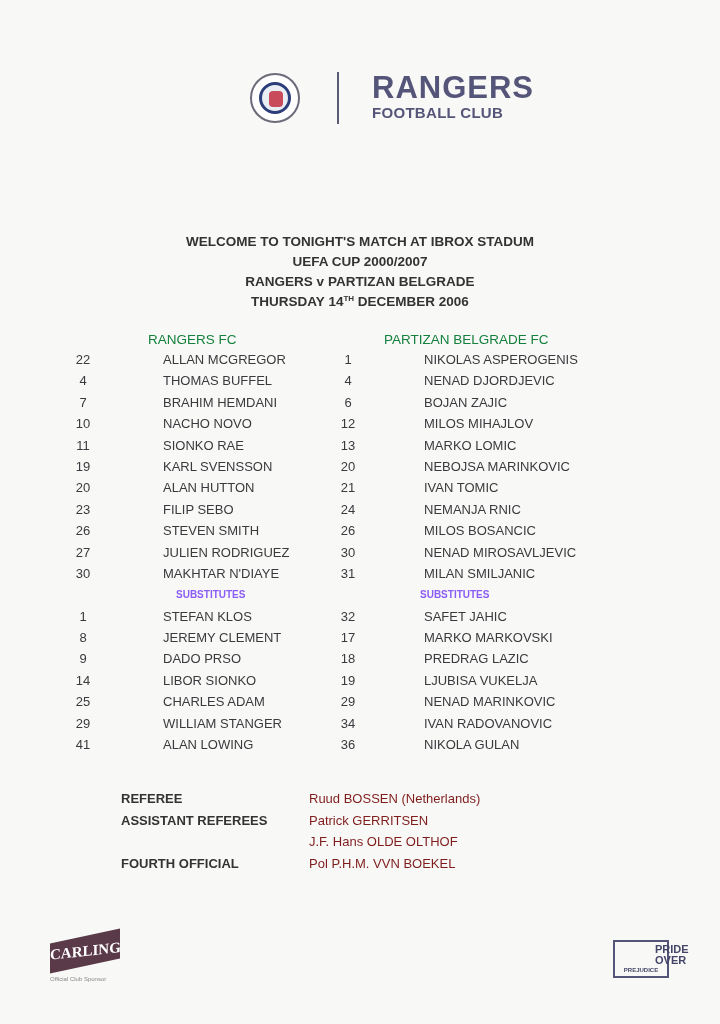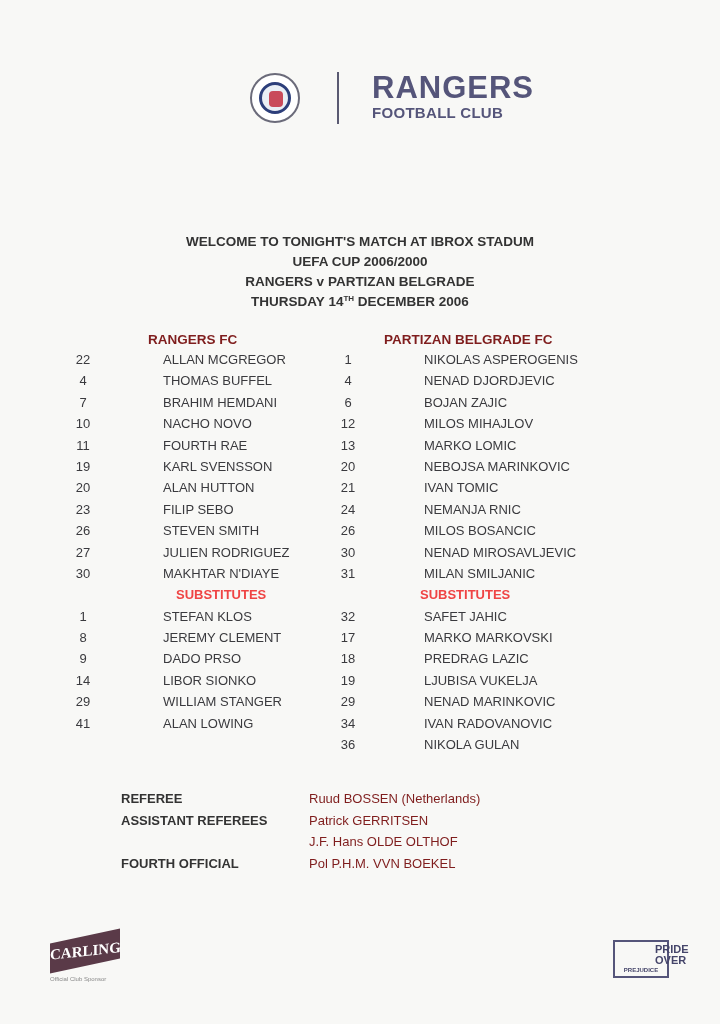--- a/index.html
+++ b/index.html
@@ -14,26 +14,26 @@
     .logo-divider { width:2px; height:52px; background:#5a5a72; margin:0 6px 0 10px; }
     .logo-text { display:flex; flex-direction:column; color:#55557a; }
     .logo-main { font-weight:bold; font-size:31px; letter-spacing:1px; line-height:30px; }
     .logo-sub { font-weight:bold; font-size:15px; line-height:20px; letter-spacing:0.3px; }
 
     .header { position:absolute; left:0; width:720px; top:232px; text-align:center; font-weight:bold; font-size:13.5px; line-height:20px; color:#333; }
     .header div { white-space:nowrap; }
     .header .l1 { padding-left:0; }
     sup { font-size:8px; vertical-align:super; line-height:0; }
 
-    .team-title { position:absolute; top:332px; font-weight:bold; font-size:13.5px; color:#7f1d1d; }
+    .team-title { position:absolute; top:332px; font-weight:normal; font-size:13.5px; color:#15803d; }
     .col { position:absolute; top:349px; }
     .row { height:21.4px; line-height:21.4px; font-size:13px; display:flex; color:#3a3a3e; white-space:nowrap;gap:48px; }
     .row .num { width:38px; text-align:center; }
     .row .nm { padding-left:6px; }
-    .subs-title { height:21.4px; line-height:21.4px; font-weight:bold; font-size:13px; color:#ef4444; }
+    .subs-title { height:21.4px; line-height:21.4px; font-weight:bold; font-size:10px; color:#8b5cf6; }
     .left-col { left:66px; }
     .left-col .num { width:34px; }
     .left-col .nm { padding-left:15px;text-align:right; }
     .left-col .subs-title { padding-left:110px; }
     .right-col { left:330px; }
     .right-col .num { width:36px; }
     .right-col .nm { padding-left:10px; }
     .right-col .subs-title { padding-left:90px; }
 
     .officials { position:absolute; left:121px; top:788px; }
@@ -55,21 +55,21 @@
   <div class="crest"></div>
   <div class="logo-divider"></div>
   <div class="logo-text">
     <span class="logo-main">RANGERS</span>
     <span class="logo-sub">FOOTBALL CLUB</span>
   </div>
 </div>
 
 <div class="header">
   <div class="l1">WELCOME TO TONIGHT'S  MATCH AT IBROX STADUM</div>
-  <div>UEFA CUP 2006/2000</div>
+  <div>UEFA CUP 2000/2007</div>
   <div>RANGERS v PARTIZAN BELGRADE</div>
   <div><span>THURSDAY 14</span><sup>TH</sup><span> DECEMBER 2006</span></div>
 </div>
 
 <div class="team-title" style="left:148px;">RANGERS FC</div>
 <div class="team-title" style="left:384px;">PARTIZAN BELGRADE FC</div>
 
 <div class="col left-col">
   <div class="row">
       <span class="num">22</span>
@@ -82,21 +82,21 @@
   <div class="row">
       <span class="num">7</span>
       <span class="nm">BRAHIM HEMDANI</span>
     </div>
   <div class="row">
       <span class="num">10</span>
       <span class="nm">NACHO NOVO</span>
     </div>
   <div class="row">
       <span class="num">11</span>
-      <span class="nm">FOURTH RAE</span>
+      <span class="nm">SIONKO RAE</span>
     </div>
   <div class="row">
       <span class="num">19</span>
       <span class="nm">KARL SVENSSON</span>
     </div>
   <div class="row">
       <span class="num">20</span>
       <span class="nm">ALAN HUTTON</span>
     </div>
   <div class="row">
@@ -124,20 +124,24 @@
       <span class="num">8</span>
       <span class="nm">JEREMY CLEMENT</span>
     </div>
   <div class="row">
       <span class="num">9</span>
       <span class="nm">DADO PRSO</span>
     </div>
   <div class="row">
       <span class="num">14</span>
       <span class="nm">LIBOR SIONKO</span>
+    </div>
+  <div class="row">
+      <span class="num">25</span>
+      <span class="nm">CHARLES ADAM</span>
     </div>
   <div class="row">
       <span class="num">29</span>
       <span class="nm">WILLIAM STANGER</span>
     </div>
   <div class="row">
       <span class="num">41</span>
       <span class="nm">ALAN LOWING</span>
     </div>
 </div>

